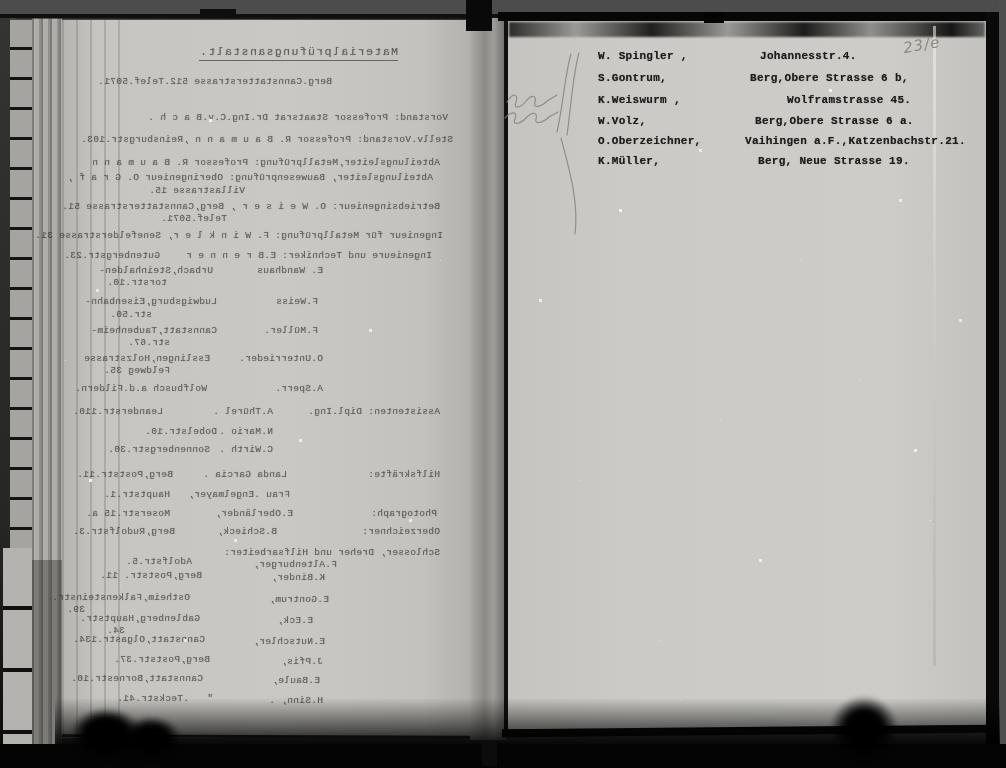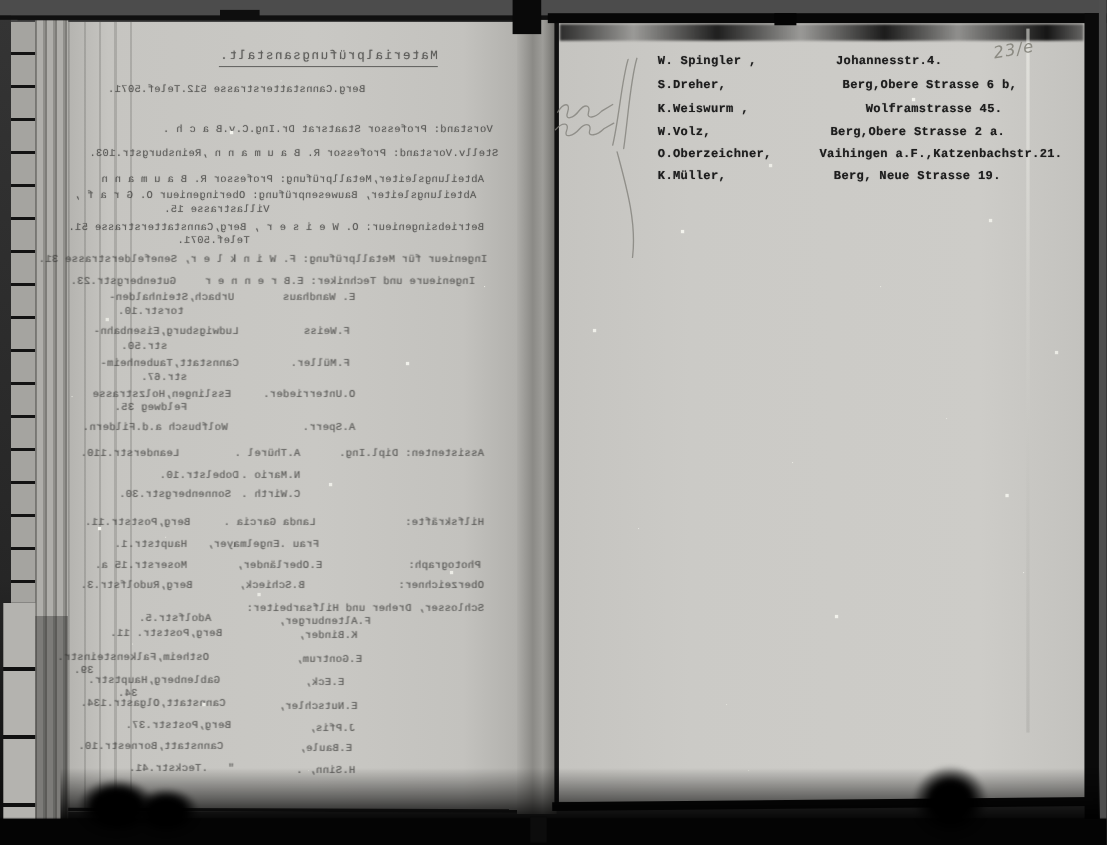--- a/index.html
+++ b/index.html
@@ -157,26 +157,26 @@
     <div class="bf" style="left:147px;top:637px">J.Pfis,</div>
     <div class="bf" style="left:260px;top:635px">Berg,Poststr.37.</div>
     <div class="bf" style="left:150px;top:656px">E.Baule,</div>
     <div class="bf" style="left:267px;top:654px">Cannstatt,Bornestr.10.</div>
     <div class="bf" style="left:147px;top:676px">H.Sinn, .</div>
     <div class="bf" style="left:257px;top:674px">"   .Teckstr.41.</div>
   </div>
 
   <div class="typed" style="left:598px;top:50px">W. Spingler ,</div>
   <div class="typed" style="left:760px;top:50px">Johannesstr.4.</div>
-  <div class="typed" style="left:598px;top:72px">S.Dreher,</div>
-  <div class="typed" style="left:766px;top:72px">Berg,Obere Strasse 6 b,</div>
+  <div class="typed" style="left:598px;top:72px">S.Gontrum,</div>
+  <div class="typed" style="left:750px;top:72px">Berg,Obere Strasse 6 b,</div>
   <div class="typed" style="left:598px;top:94px">K.Weiswurm ,</div>
   <div class="typed" style="left:787px;top:94px">Wolframstrasse 45.</div>
   <div class="typed" style="left:598px;top:115px">W.Volz,</div>
-  <div class="typed" style="left:755px;top:115px">Berg,Obere Strasse 2 a.</div>
+  <div class="typed" style="left:755px;top:115px">Berg,Obere Strasse 6 a.</div>
   <div class="typed" style="left:598px;top:135px">O.Oberzeichner,</div>
   <div class="typed" style="left:745px;top:135px">Vaihingen a.F.,Katzenbachstr.21.</div>
   <div class="typed" style="left:598px;top:155px">K.Müller,</div>
   <div class="typed" style="left:758px;top:155px">Berg, Neue Strasse 19.</div>
 
   <div class="mark" style="left:903px;top:36px">23/e</div>
 
   <svg style="left:495px;top:40px" width="160" height="210" viewBox="0 0 160 210">
     <g fill="none" stroke="#82817b" stroke-width="1.2" opacity=".8" stroke-linecap="round">
       <path d="M12,62 c6,-10 12,-8 9,0 c-3,8 5,6 11,-2 c5,-6 10,-4 8,2 c-2,7 6,5 12,-1 l10,-6"></path>

